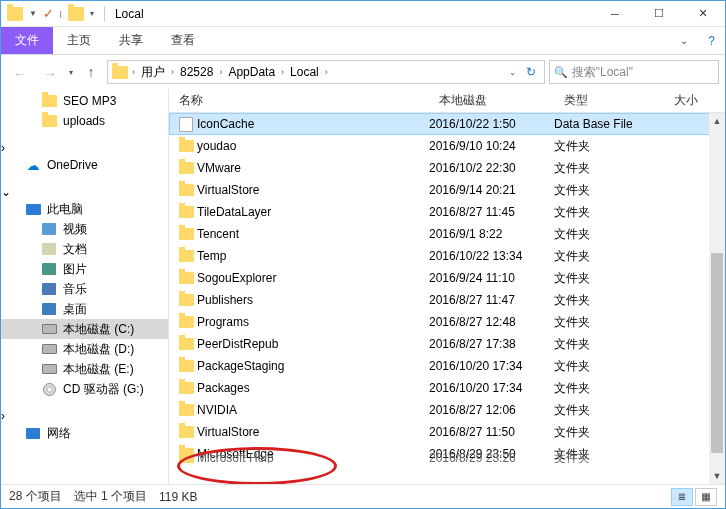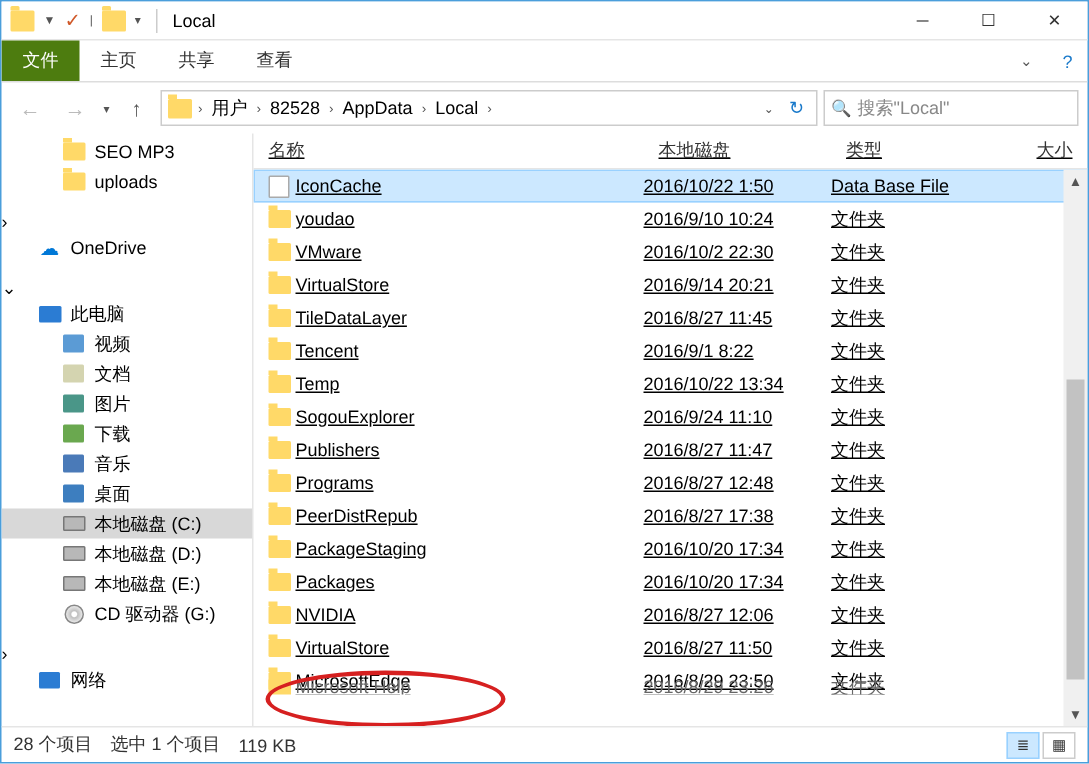--- a/index.html
+++ b/index.html
@@ -13,21 +13,21 @@
 .titlebar .qat .check { color: #d05828; font-size: 13px; }
 .titlebar .qat .down { color: #555; font-size: 8px; }
 .titlebar .sep { width: 1px; height: 16px; background: #ccc; margin: 0 4px; }
 .titlebar .title { padding-left: 6px; color: #000; }
 .titlebar .winbtns { margin-left: auto; display: flex; }
 .titlebar .winbtn { width: 44px; height: 26px; display: flex; align-items: center; justify-content: center; color: #333; font-size: 11px; }
 
 
 .ribbon { height: 28px; display: flex; align-items: center; border-bottom: 1px solid #ddd; }
 .ribbon .tab { padding: 0 14px; height: 100%; display: flex; align-items: center; color: #333; }
-.ribbon .tab.file { background: #4d7c0f; color: #fff; }
+.ribbon .tab.file { background: #8b5cf6; color: #fff; }
 .ribbon .expand { margin-left: auto; padding: 0 10px; color: #555; font-size: 10px; }
 .ribbon .help { padding: 0 10px; color: #1979ca; }
 
 
 .addr-row { height: 34px; display: flex; align-items: center; padding: 4px 6px; gap: 4px; }
 .nav-arrow { width: 26px; height: 26px; display: flex; align-items: center; justify-content: center; color: #777; border-radius: 2px; font-size: 14px; }
 .nav-arrow.disabled { color: #bbb; }
 .nav-dd { font-size: 8px; color: #555; padding: 0 2px; }
 .up-arrow { width: 24px; height: 24px; display: flex; align-items: center; justify-content: center; color: #555; font-size: 14px; }
 .addr-box { flex: 1; height: 24px; border: 1px solid #ccc; display: flex; align-items: center; padding: 0 4px; gap: 2px; }
@@ -61,27 +61,27 @@
 .vid-ico, .pic-ico, .doc-ico, .dl-ico, .mus-ico, .desk-ico { width: 14px; height: 12px; border-radius: 1px; }
 .vid-ico { background: #5b9bd5; }
 .pic-ico { background: #4a9688; }
 .doc-ico { background: #d4d4b0; }
 .dl-ico { background: #6aa84f; }
 .mus-ico { background: #4a7ab8; }
 .desk-ico { background: #3d7ebf; }
 .nav-spacer { height: 10px; }
 
 
-.content { flex: 1; display: flex; flex-direction: column; position: relative; text-decoration: underline; }
+.content { flex: 1; display: flex; flex-direction: column; position: relative; }
 .col-headers { display: flex; height: 24px; border-bottom: 1px solid #e5e5e5; align-items: center; color: #333; }
 .col-headers .col { padding-left: 10px; }
 .col.name { width: 260px; }
 .col.date { width: 125px; }
 .col.type { width: 110px; }
-.col.size { flex: 1; text-align: right; padding-right: 10px; }
+.col.size { flex: 1; padding-right: 10px; }
 
 .file-list { flex: 1; overflow: hidden; position: relative; }
 .row { display: flex; align-items: center; height: 22px; padding-left: 10px; }
 .row.selected { background: #cce8ff; border: 1px solid #99d1ff; padding-left: 9px; }
 .row.cut { color: #666; }
 .row .icon { width: 18px; display: flex; align-items: center; }
 .row .rname { width: 232px; }
 .row .rdate { width: 125px; }
 .row .rtype { width: 110px; }
 .file-ico { width: 14px; height: 15px; background: #fff; border: 1px solid #aaa; border-radius: 1px; position: relative; }
@@ -202,26 +202,20 @@
         <span>文档</span>
       </div>
     <div class="nav-item lvl2">
         <span class="ni-icon">
           <span class="pic-ico"></span>
         </span>
         <span>图片</span>
       </div>
     <div class="nav-item lvl2">
         <span class="ni-icon">
-          <span class="dl-ico"></span>
-        </span>
-        <span>下载</span>
-      </div>
-    <div class="nav-item lvl2">
-        <span class="ni-icon">
           <span class="mus-ico"></span>
         </span>
         <span>音乐</span>
       </div>
     <div class="nav-item lvl2">
         <span class="ni-icon">
           <span class="desk-ico"></span>
         </span>
         <span>桌面</span>
       </div>

